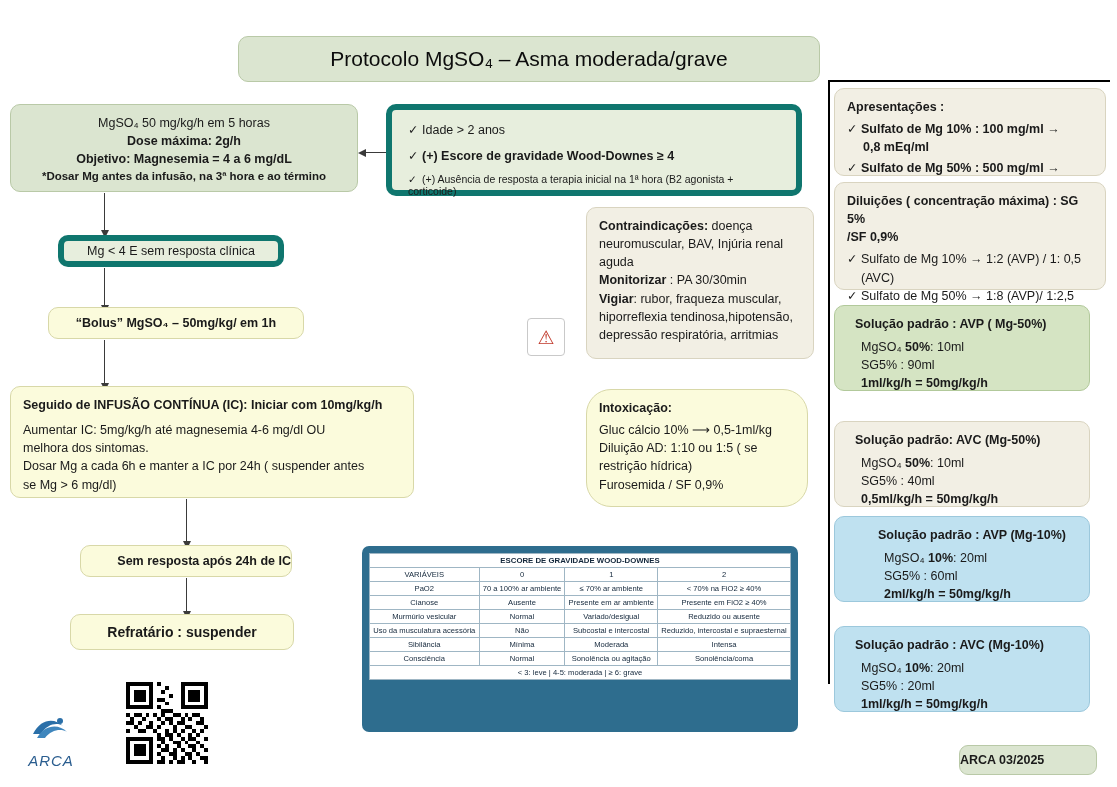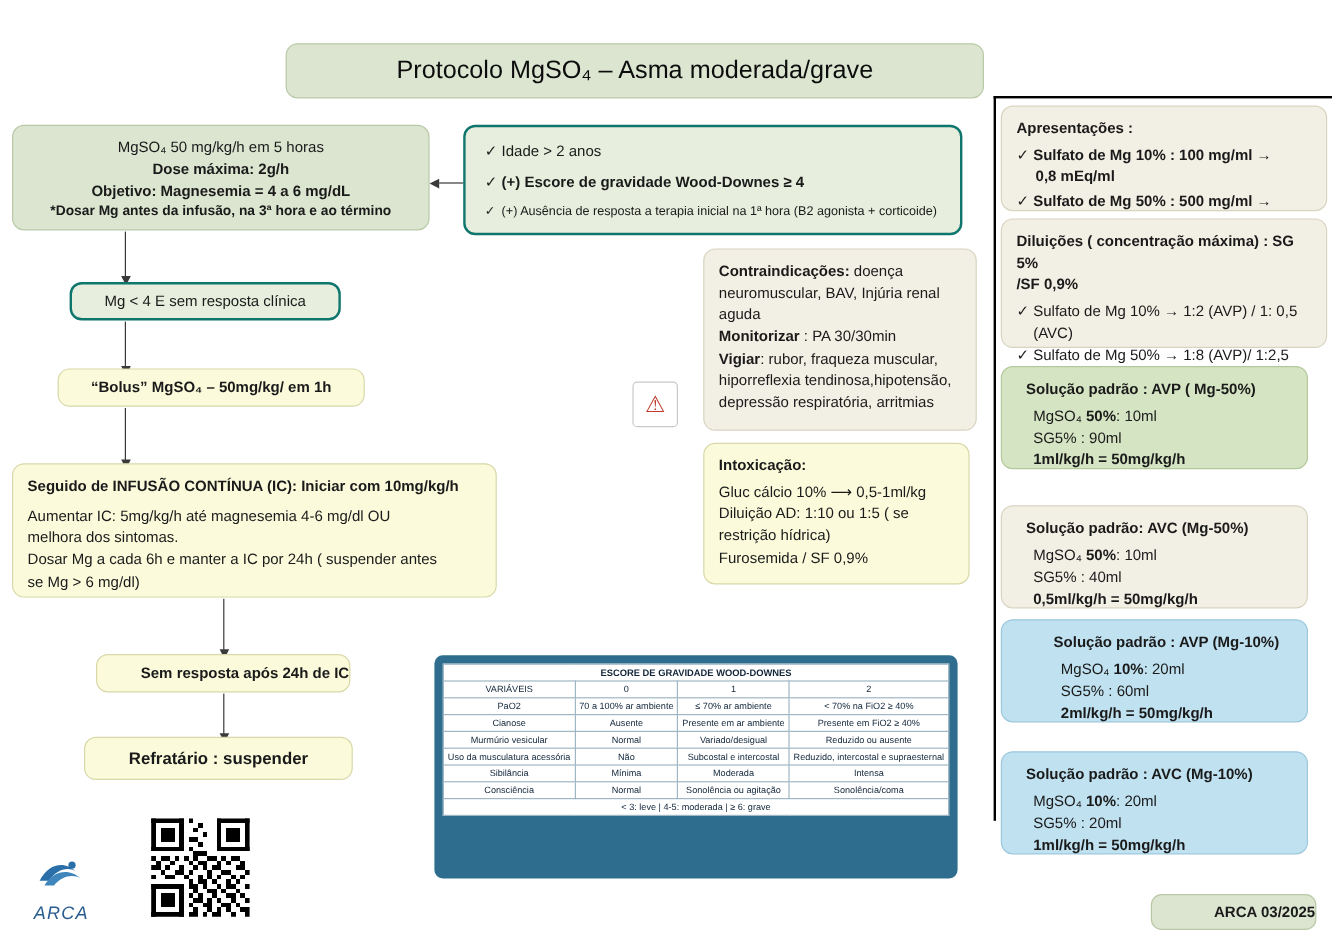--- a/index.html
+++ b/index.html
@@ -1,20 +1,20 @@
 <!DOCTYPE html>
 <html><head>
 <meta charset="utf-8">
 <style>
   html,body{margin:0;padding:0;}
   body{width:1117px;height:787px;background:#ffffff;font-family:"Liberation Sans",sans-serif;color:#1a1a1a;position:relative;overflow:hidden;}
   .canvas{position:relative;width:1117px;height:787px;}
   .box{position:absolute;box-sizing:border-box;border-radius:10px;}
   .green{background:#dbe5d0;border:1px solid #b9c9a7;}
-  .green2{background:#e7eedd;border:2px solid #0f766e;}
+  .green2{background:#e7eedd;border:6px solid #0f766e;}
   .yellow{background:#fbfbdc;border:1px solid #d8d8a8;}
   .cream{background:#f2efe4;border:1px solid #d9d4c0;}
   .blue{background:#bfe1f0;border:1px solid #9cc8dc;}
   .greenfill{background:#d5e4c3;border:1px solid #b2c99b;}
   .title{position:absolute;left:238px;top:36px;width:580px;height:44px;background:#dbe5d0;border:1px solid #b9c9a7;border-radius:10px;display:flex;align-items:center;justify-content:center;font-size:21px;color:#0c0c0c;}
   .c{font-size:12.5px;line-height:1.45;}
   .b{font-weight:bold;}
   .small{font-size:10.5px;}
   .pad{padding:9px 12px;}
   .vline{position:absolute;background:#000;width:2px;}
@@ -25,21 +25,21 @@
   .arrow-l:after{content:"";position:absolute;left:-8px;top:-3.5px;border-top:4px solid transparent;border-bottom:4px solid transparent;border-right:8px solid #3a3a3a;}
   .check{display:inline-block;width:14px;}
   .warn{position:absolute;left:527px;top:318px;width:36px;height:36px;border:1px solid #c9c9c9;border-radius:4px;background:#fff;display:flex;align-items:center;justify-content:center;font-size:19px;color:#c0392b;}
   table.wd{border-collapse:collapse;width:100%;font-size:7.6px;background:#fff;}
   table.wd td,table.wd th{border:1px solid #9fb6c4;padding:2px 3px;text-align:center;color:#12263a;}
   table.wd .hdr{font-weight:bold;font-size:7.8px;}
   .tblwrap{position:absolute;left:362px;top:546px;width:436px;height:186px;background:#2e6d8e;border-radius:7px;padding:7px;box-sizing:border-box;}
   .arca{position:absolute;left:18px;top:712px;width:66px;text-align:center;color:#2a5d8f;}
   .arca .nm{font-size:15px;font-style:italic;letter-spacing:1px;margin-top:2px;}
   .qr{position:absolute;left:126px;top:682px;width:82px;height:82px;}
-  .footer{position:absolute;left:959px;top:745px;width:136px;height:28px;background:#dbe5d0;border:1px solid #b9c9a7;border-radius:9px;display:flex;align-items:center;justify-content:flex-end;font-weight:bold;font-size:12.5px;}
+  .footer{position:absolute;left:959px;top:745px;width:136px;height:28px;background:#dbe5d0;border:1px solid #b9c9a7;border-radius:9px;display:flex;align-items:center;justify-content:flex-start;font-weight:bold;font-size:12.5px;}
 </style>
 </head>
 <body>
 
 <div class="canvas">
 
   <div class="title">
     <span>Protocolo MgSO₄ – Asma moderada/grave</span>
   </div>
 
@@ -95,21 +95,21 @@
   <div class="box cream pad" style="left:586px;top:207px;width:228px;height:152px;">
     <div class="c"><span class="b">Contraindicações:</span><span> doença</span></div>
     <div class="c">neuromuscular, BAV, Injúria renal</div>
     <div class="c">aguda</div>
     <div class="c"><span class="b">Monitorizar</span><span> : PA 30/30min</span></div>
     <div class="c"><span class="b">Vigiar</span><span>: rubor, fraqueza muscular,</span></div>
     <div class="c">hiporreflexia tendinosa,hipotensão,</div>
     <div class="c">depressão respiratória, arritmias</div>
   </div>
 
-  <div class="box yellow pad" style="left:586px;top:369px;width:222px;height:118px;">
+  <div class="box yellow pad" style="left:586px;top:389px;width:222px;height:118px;border-radius:25px;">
     <div class="c b">Intoxicação:</div>
     <div class="c" style="margin-top:4px;">Gluc cálcio 10%  ⟶  0,5-1ml/kg</div>
     <div class="c">Diluição AD: 1:10 ou 1:5 ( se</div>
     <div class="c">restrição hídrica)</div>
     <div class="c">Furosemida / SF 0,9%</div>
   </div>
 
   <div class="box cream pad" style="left:834px;top:88px;width:272px;height:88px;">
     <div class="c b">Apresentações :</div>
     <div class="c b" style="margin-top:4px;"><span class="check" style="font-weight:normal;">✓</span><span>Sulfato de Mg 10%  :  100 mg/ml →</span></div>

